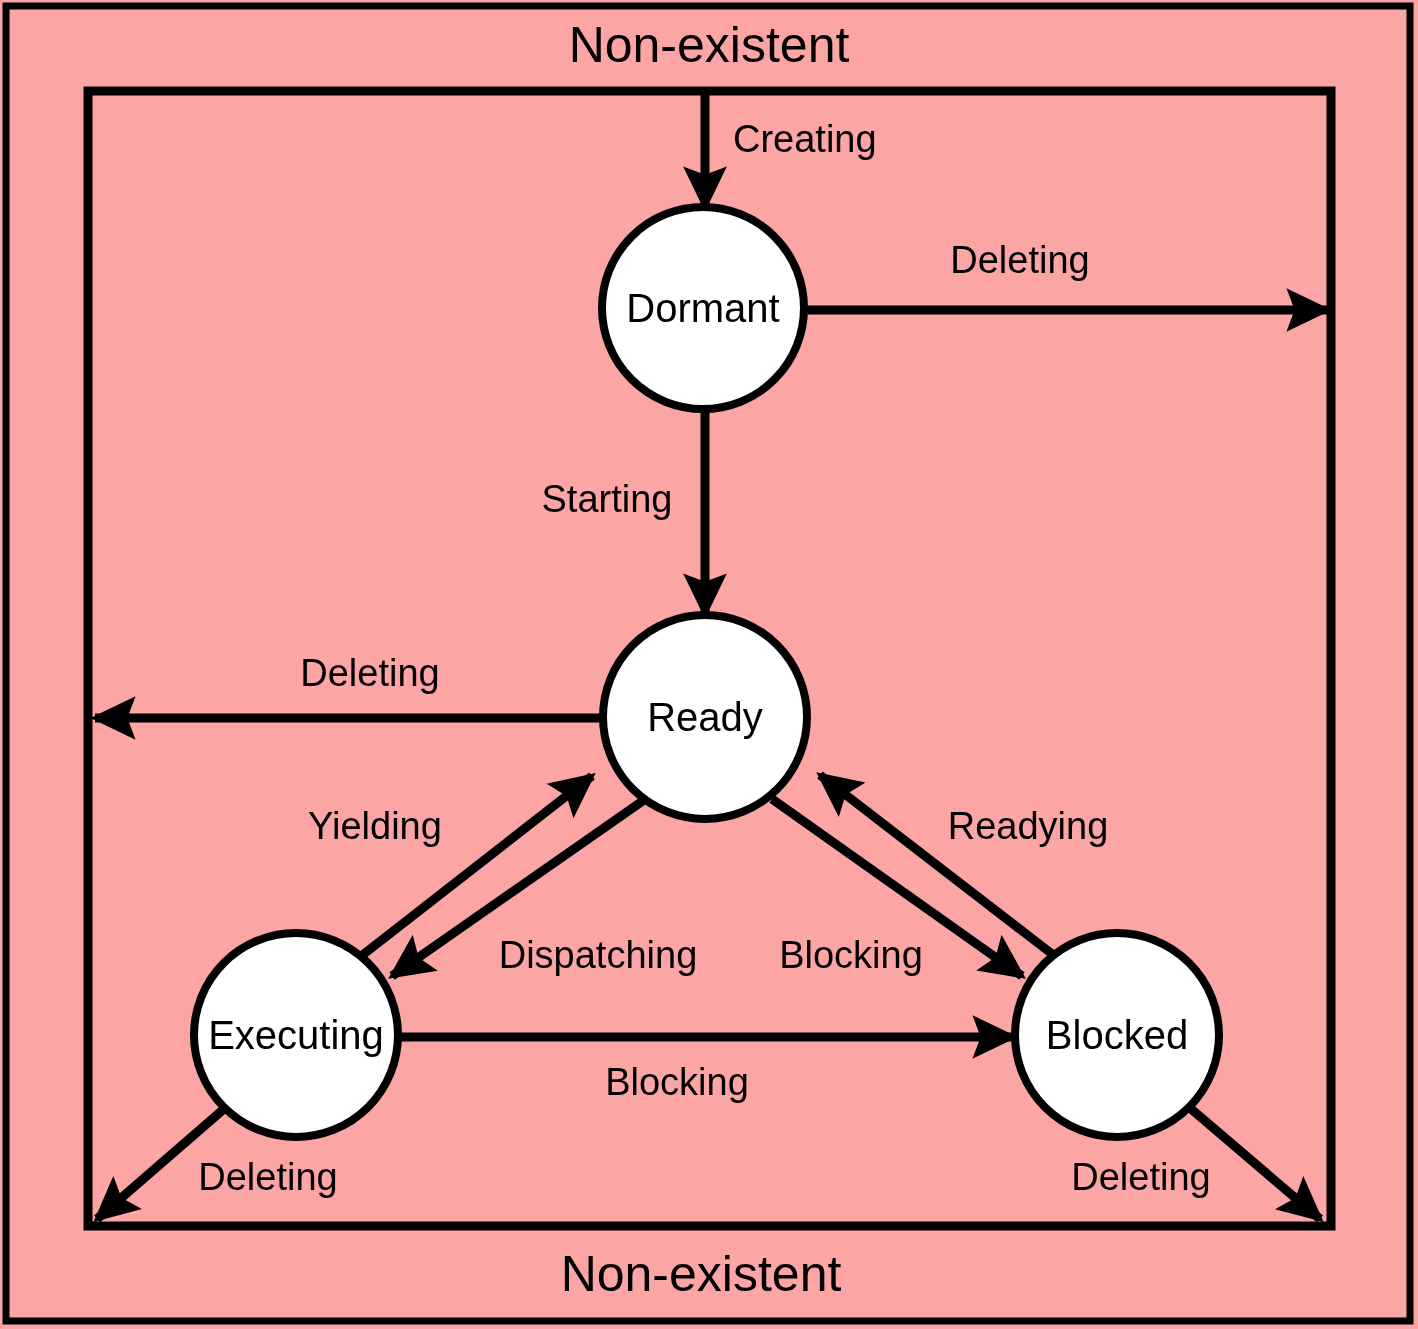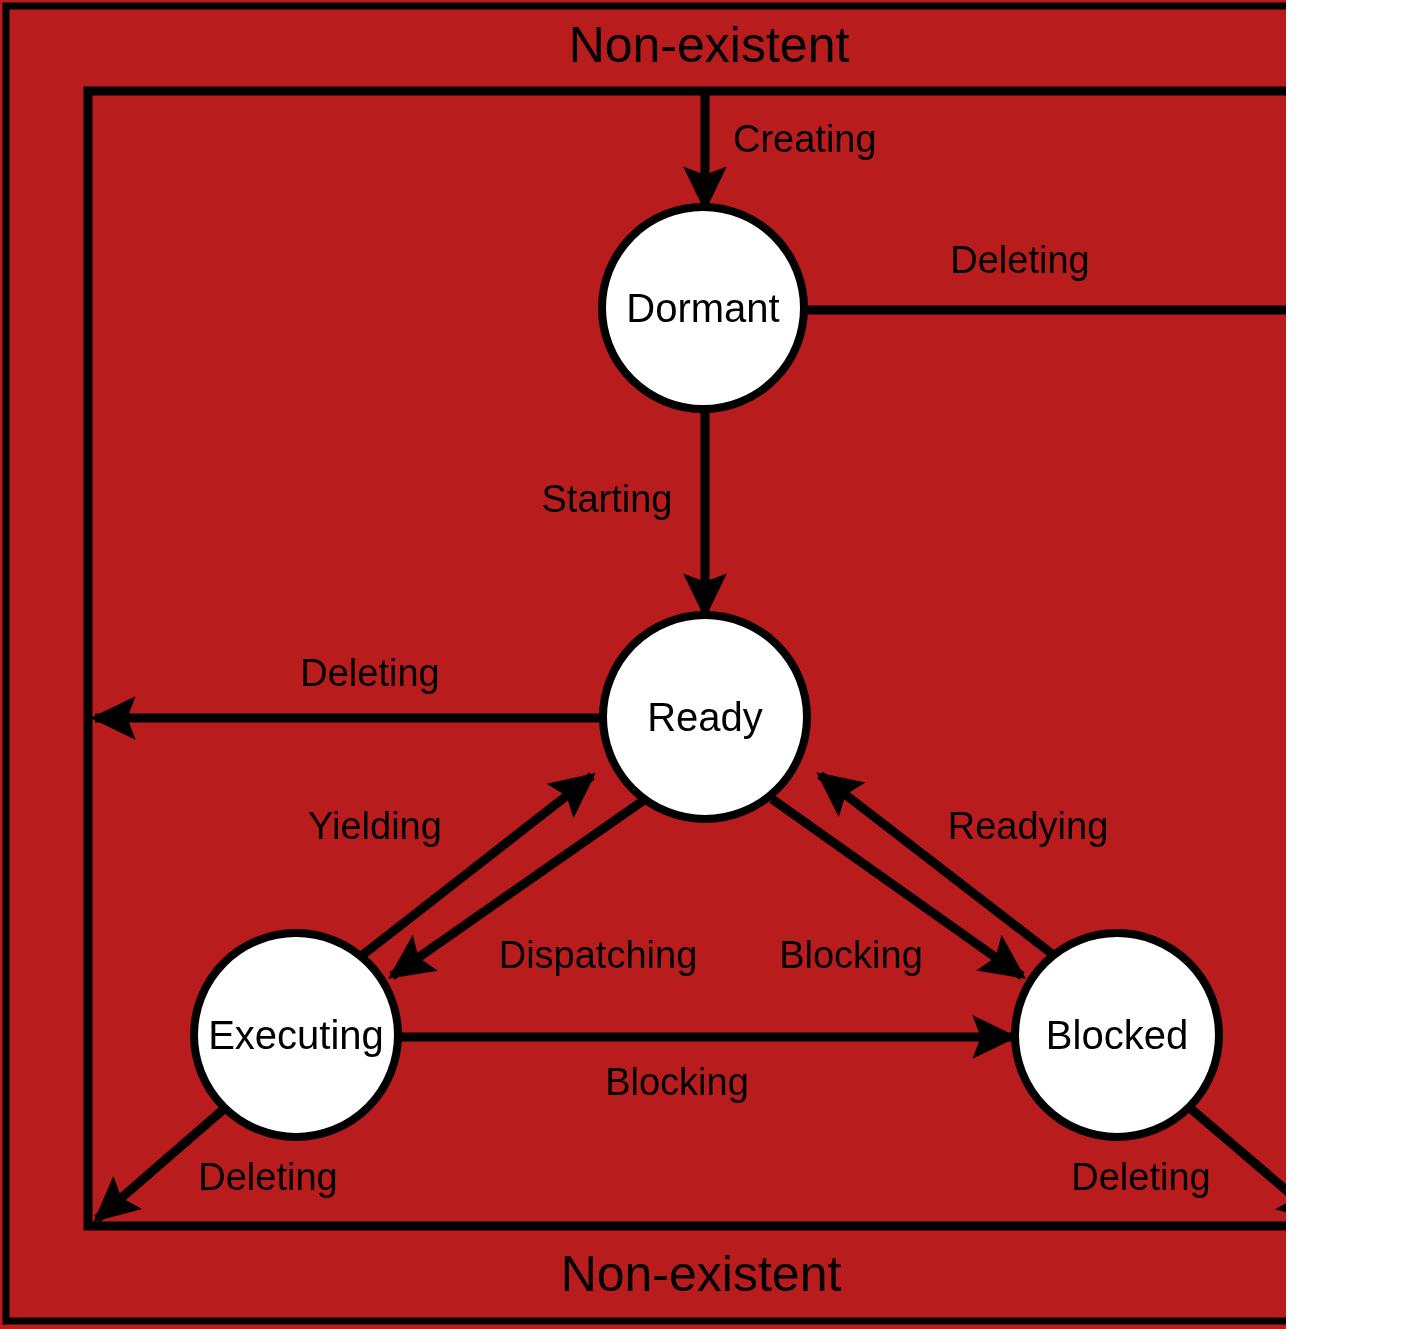--- a/index.html
+++ b/index.html
@@ -5,23 +5,23 @@
   html, body {
     margin: 0;
     padding: 0;
     background: #ffffff;
   }
   body {
     font-family: "Liberation Sans", sans-serif;
   }
   #canvas {
     position: relative;
-    width: 1286px;
+    width: 1418px;
     height: 1329px;
-    background: #b91c1c;
+    background: #fca5a5;
     overflow: hidden;
   }
   #diagram-svg {
     position: absolute;
     left: 0;
     top: 0;
     width: 1418px;
     height: 1329px;
   }
   .state-label {

